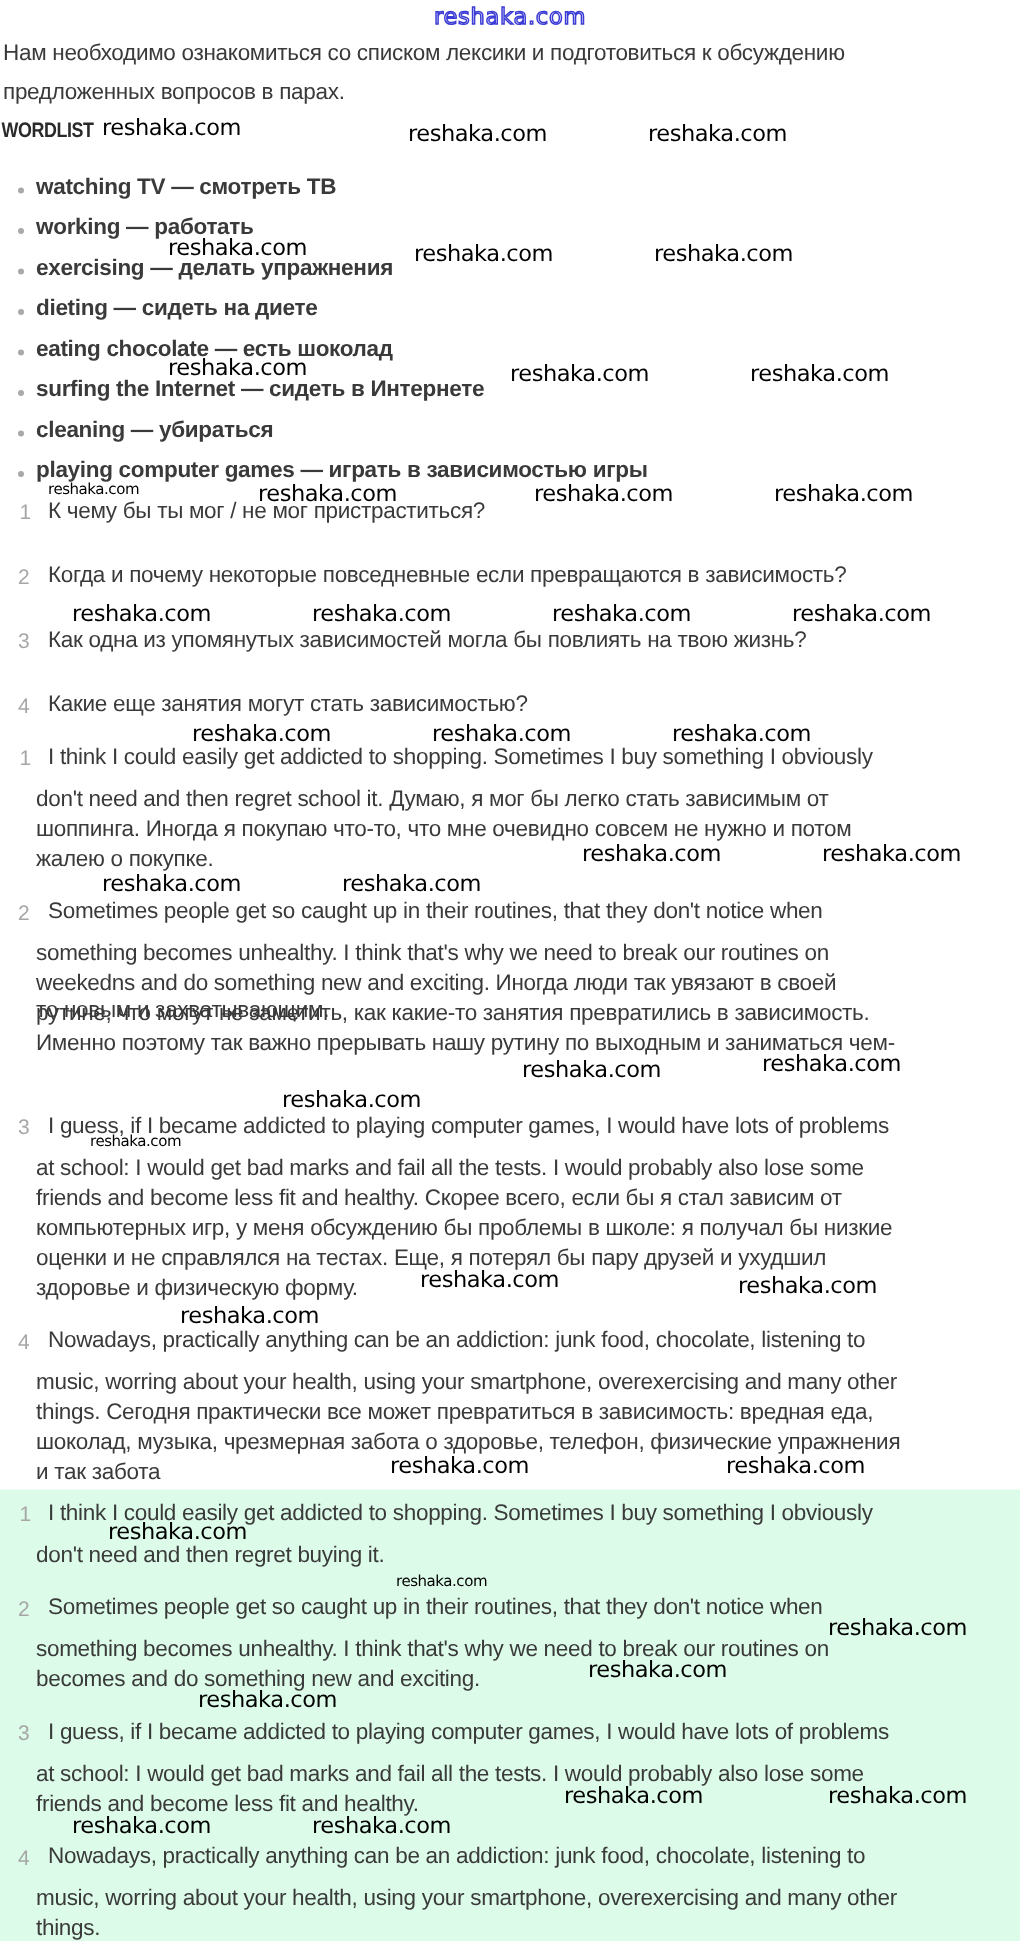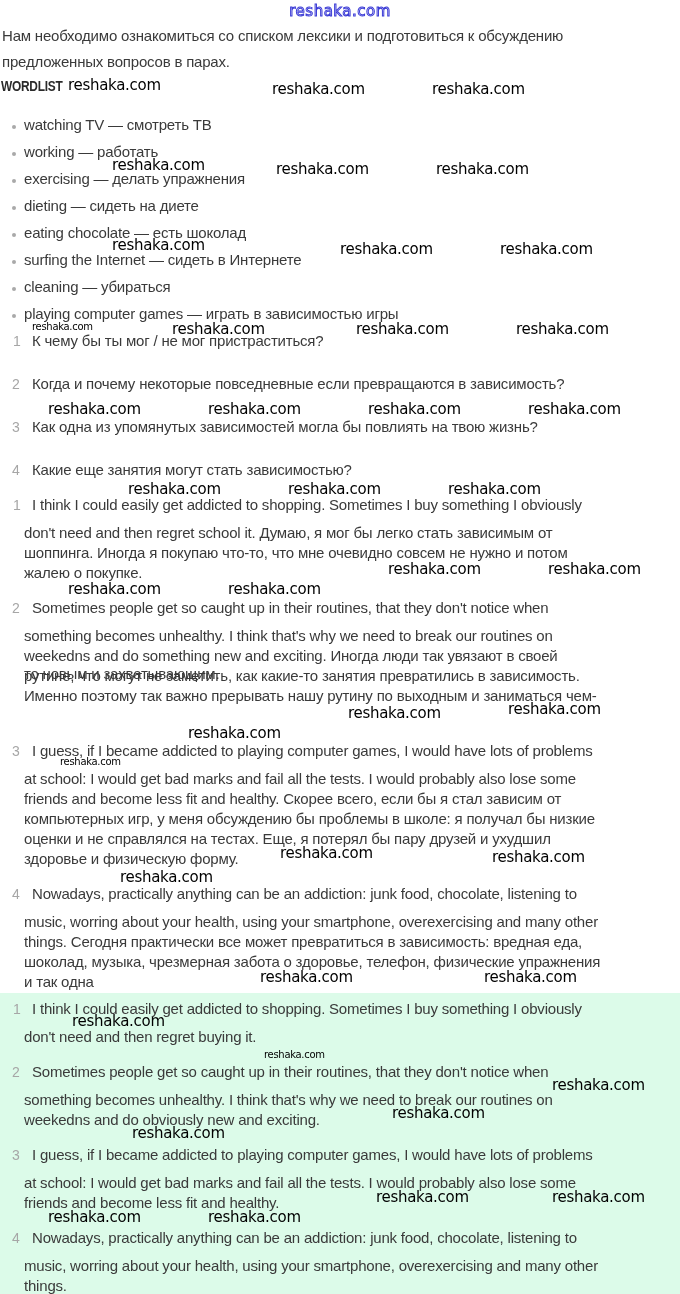--- a/index.html
+++ b/index.html
@@ -15,21 +15,21 @@
     font-family: "DejaVu Sans", sans-serif; font-size: 15px; color: #ffffff;
     -webkit-text-stroke: 1px #3b3bd6; letter-spacing: 0.5px; line-height: 20px;
   }
   .txt { font-size: 15px; line-height: 20px; color: #3a3a3a; letter-spacing: -0.2px; }
   .intro { left: 2px; }
   .wordlist-title {
     left: 1px; top: 78px; font-size: 14px; font-weight: bold; color: #2a2a2a;
     letter-spacing: -0.3px; transform: scaleX(0.85); transform-origin: left center;
   }
   .bullet { position: absolute; left: 12px; width: 4px; height: 4px; border-radius: 50%; background: #a9a9a9; }
-  .wl-item { left: 24px; }
+  .wl-item { left: 24px; font-weight: bold; }
   .num { position: absolute; font-size: 14px; color: #a6a6a6; line-height: 20px; }
   .q { left: 32px; }
   .ans { left: 24px; }
   .green-block {
     position: absolute; left: 0; top: 993px; width: 680px; height: 301px;
     background: #dcfbe9;
   }
   .wm {
     position: absolute; font-family: "DejaVu Sans", sans-serif; font-size: 15px;
     color: #000000; line-height: 18px; white-space: nowrap; letter-spacing: -0.3px;
@@ -97,33 +97,33 @@
   <div class="abs txt ans" style="top:789px">friends and become less fit and healthy. Скорее всего, если бы я стал зависим от</div>
   <div class="abs txt ans" style="top:809px">компьютерных игр, у меня обсуждению бы проблемы в школе: я получал бы низкие</div>
   <div class="abs txt ans" style="top:829px">оценки и не справлялся на тестах. Еще, я потерял бы пару друзей и ухудшил</div>
   <div class="abs txt ans" style="top:849px">здоровье и физическую форму.</div>
 
   <span class="num" style="left:12px;top:884px">4</span>
   <div class="abs txt q" style="top:884px">Nowadays, practically anything can be an addiction: junk food, chocolate, listening to</div>
   <div class="abs txt ans" style="top:912px">music, worring about your health, using your smartphone, overexercising and many other</div>
   <div class="abs txt ans" style="top:932px">things. Сегодня практически все может превратиться в зависимость: вредная еда,</div>
   <div class="abs txt ans" style="top:952px">шоколад, музыка, чрезмерная забота о здоровье, телефон, физические упражнения</div>
-  <div class="abs txt ans" style="top:972px">и так одна</div>
+  <div class="abs txt ans" style="top:972px">и так забота</div>
 </div>
 
 <div class="green-block"></div>
 <div>
   <span class="num" style="left:13px;top:999px">1</span>
   <div class="abs txt q" style="top:999px">I think I could easily get addicted to shopping. Sometimes I buy something I obviously</div>
   <div class="abs txt ans" style="top:1027px">don't need and then regret buying it.</div>
 
   <span class="num" style="left:12px;top:1062px">2</span>
   <div class="abs txt q" style="top:1062px">Sometimes people get so caught up in their routines, that they don't notice when</div>
   <div class="abs txt ans" style="top:1090px">something becomes unhealthy. I think that's why we need to break our routines on</div>
-  <div class="abs txt ans" style="top:1110px">weekedns and do obviously new and exciting.</div>
+  <div class="abs txt ans" style="top:1110px">becomes and do something new and exciting.</div>
 
   <span class="num" style="left:12px;top:1145px">3</span>
   <div class="abs txt q" style="top:1145px">I guess, if I became addicted to playing computer games, I would have lots of problems</div>
   <div class="abs txt ans" style="top:1173px">at school: I would get bad marks and fail all the tests. I would probably also lose some</div>
   <div class="abs txt ans" style="top:1193px">friends and become less fit and healthy.</div>
 
   <span class="num" style="left:12px;top:1228px">4</span>
   <div class="abs txt q" style="top:1228px">Nowadays, practically anything can be an addiction: junk food, chocolate, listening to</div>
   <div class="abs txt ans" style="top:1256px">music, worring about your health, using your smartphone, overexercising and many other</div>
   <div class="abs txt ans" style="top:1276px">things.</div>

